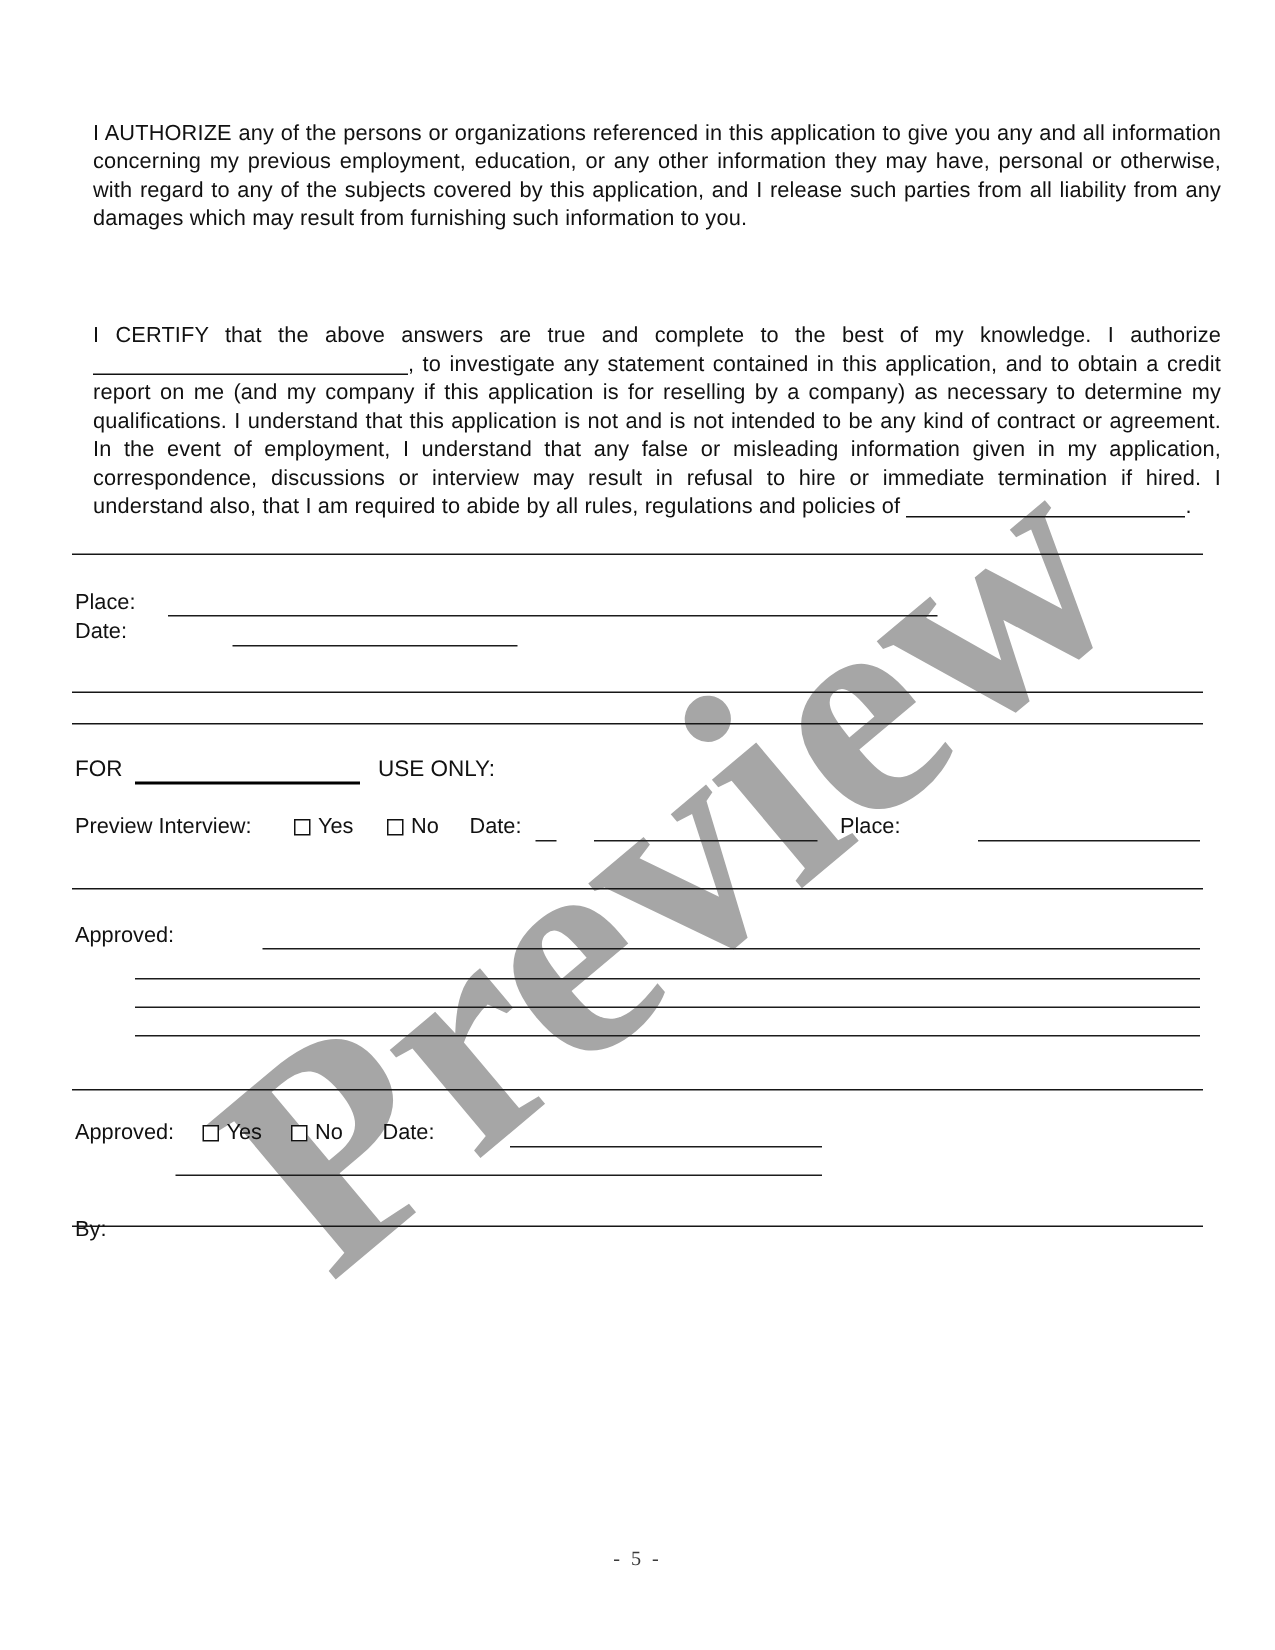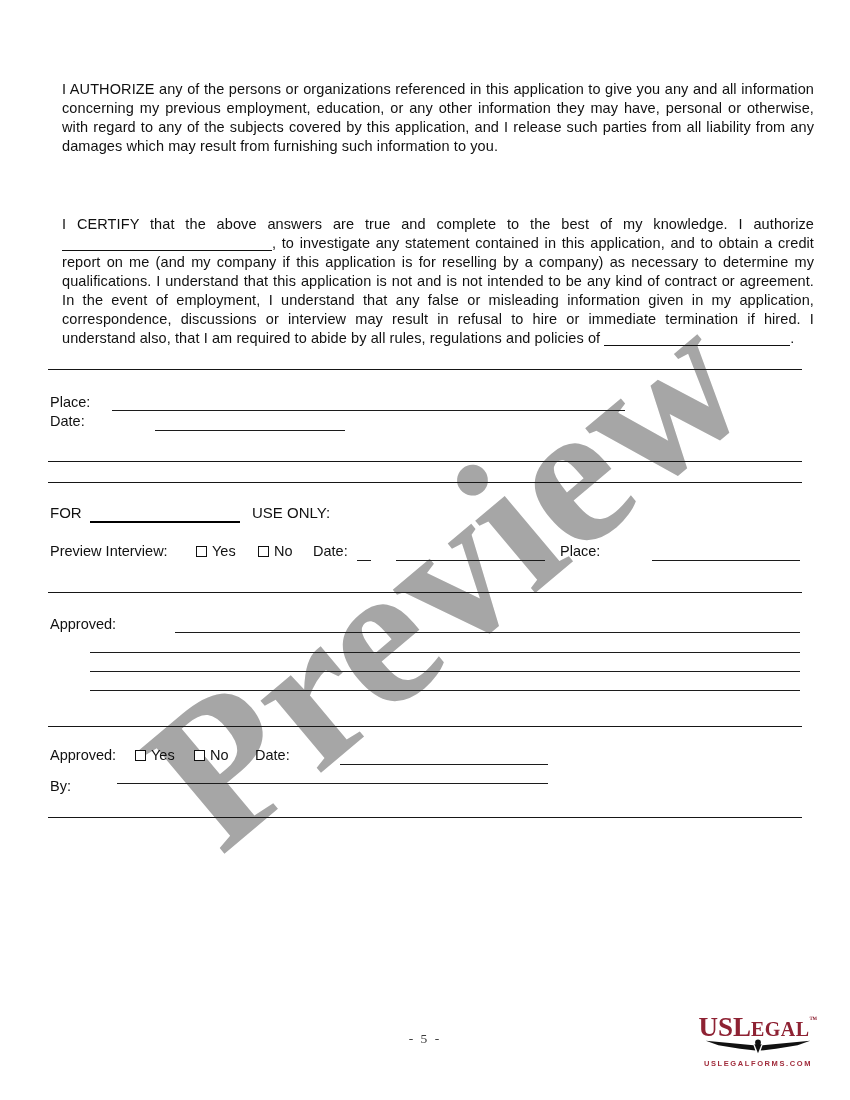--- a/index.html
+++ b/index.html
@@ -102,35 +102,21 @@
 
   <div class="rule" style="top:726px"></div>
 
   <span class="lbl" style="left:50px;top:747px">Approved:</span>
   <span class="cb" style="left:135px;top:750px"></span>
   <span class="lbl" style="left:151px;top:747px">Yes</span>
   <span class="cb" style="left:194px;top:750px"></span>
   <span class="lbl" style="left:210px;top:747px">No</span>
   <span class="lbl" style="left:255px;top:747px">Date:</span>
   <div class="uline" style="left:340px;top:764px;width:208px"></div>
-  <span class="lbl" style="left:50px;top:778px">By:</span>
+  <span class="lbl" style="left:50px;top:812px">By:</span>
   <div class="uline" style="left:117px;top:783px;width:431px"></div>
 
   <div class="rule" style="top:817px"></div>
 
   <div class="page-num">- 5 -</div>
 
-  <div class="logo">
-    <div class="logo-word">
-      <span class="logo-big">US</span><span class="logo-big">L</span><span class="logo-small">EGAL</span><span class="logo-tm">™</span>
-    </div>
-    <div class="eagle">
-      <svg width="112" height="18" viewBox="0 0 120 20" xmlns="http://www.w3.org/2000/svg">
-        <polygon points="2,3 55,8 57,14 40,12 16,8" fill="#111"></polygon>
-        <polygon points="118,3 65,8 63,14 80,12 104,8" fill="#111"></polygon>
-        <polygon points="56,7 64,7 60,17" fill="#111"></polygon>
-        <circle cx="60" cy="5" r="3.2" fill="#111"></circle>
-      </svg>
-    </div>
-    <div class="logo-site">USLEGALFORMS.COM</div>
-  </div>
 
 </div>
 
 </body></html>

